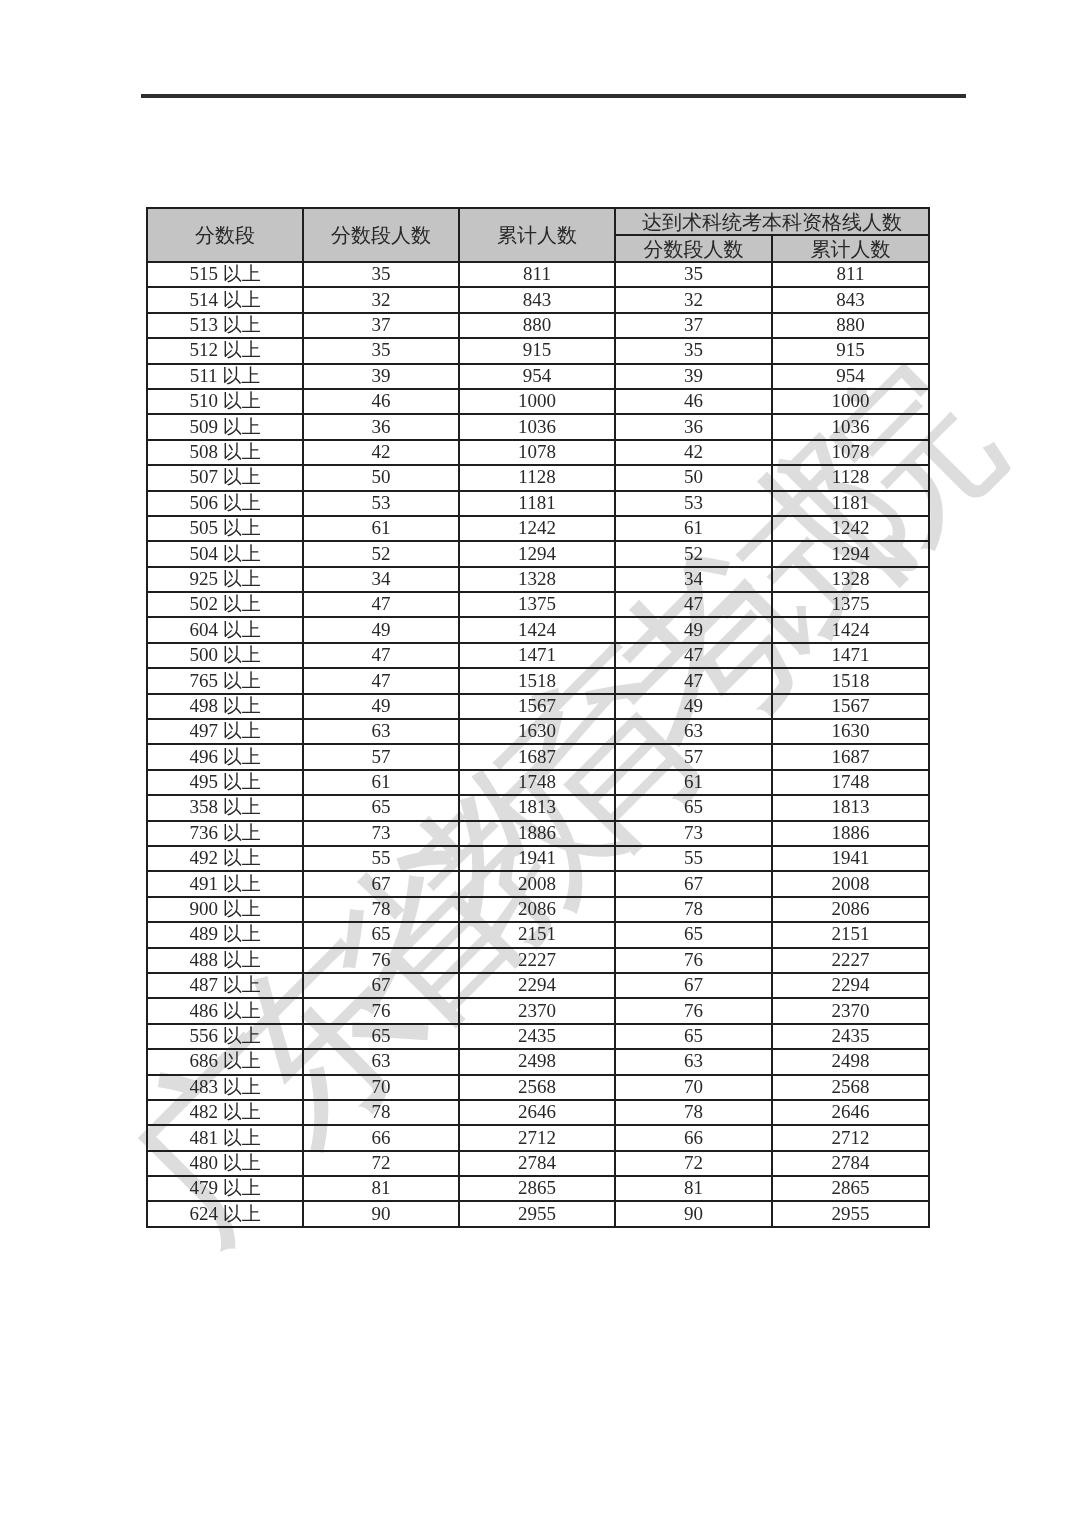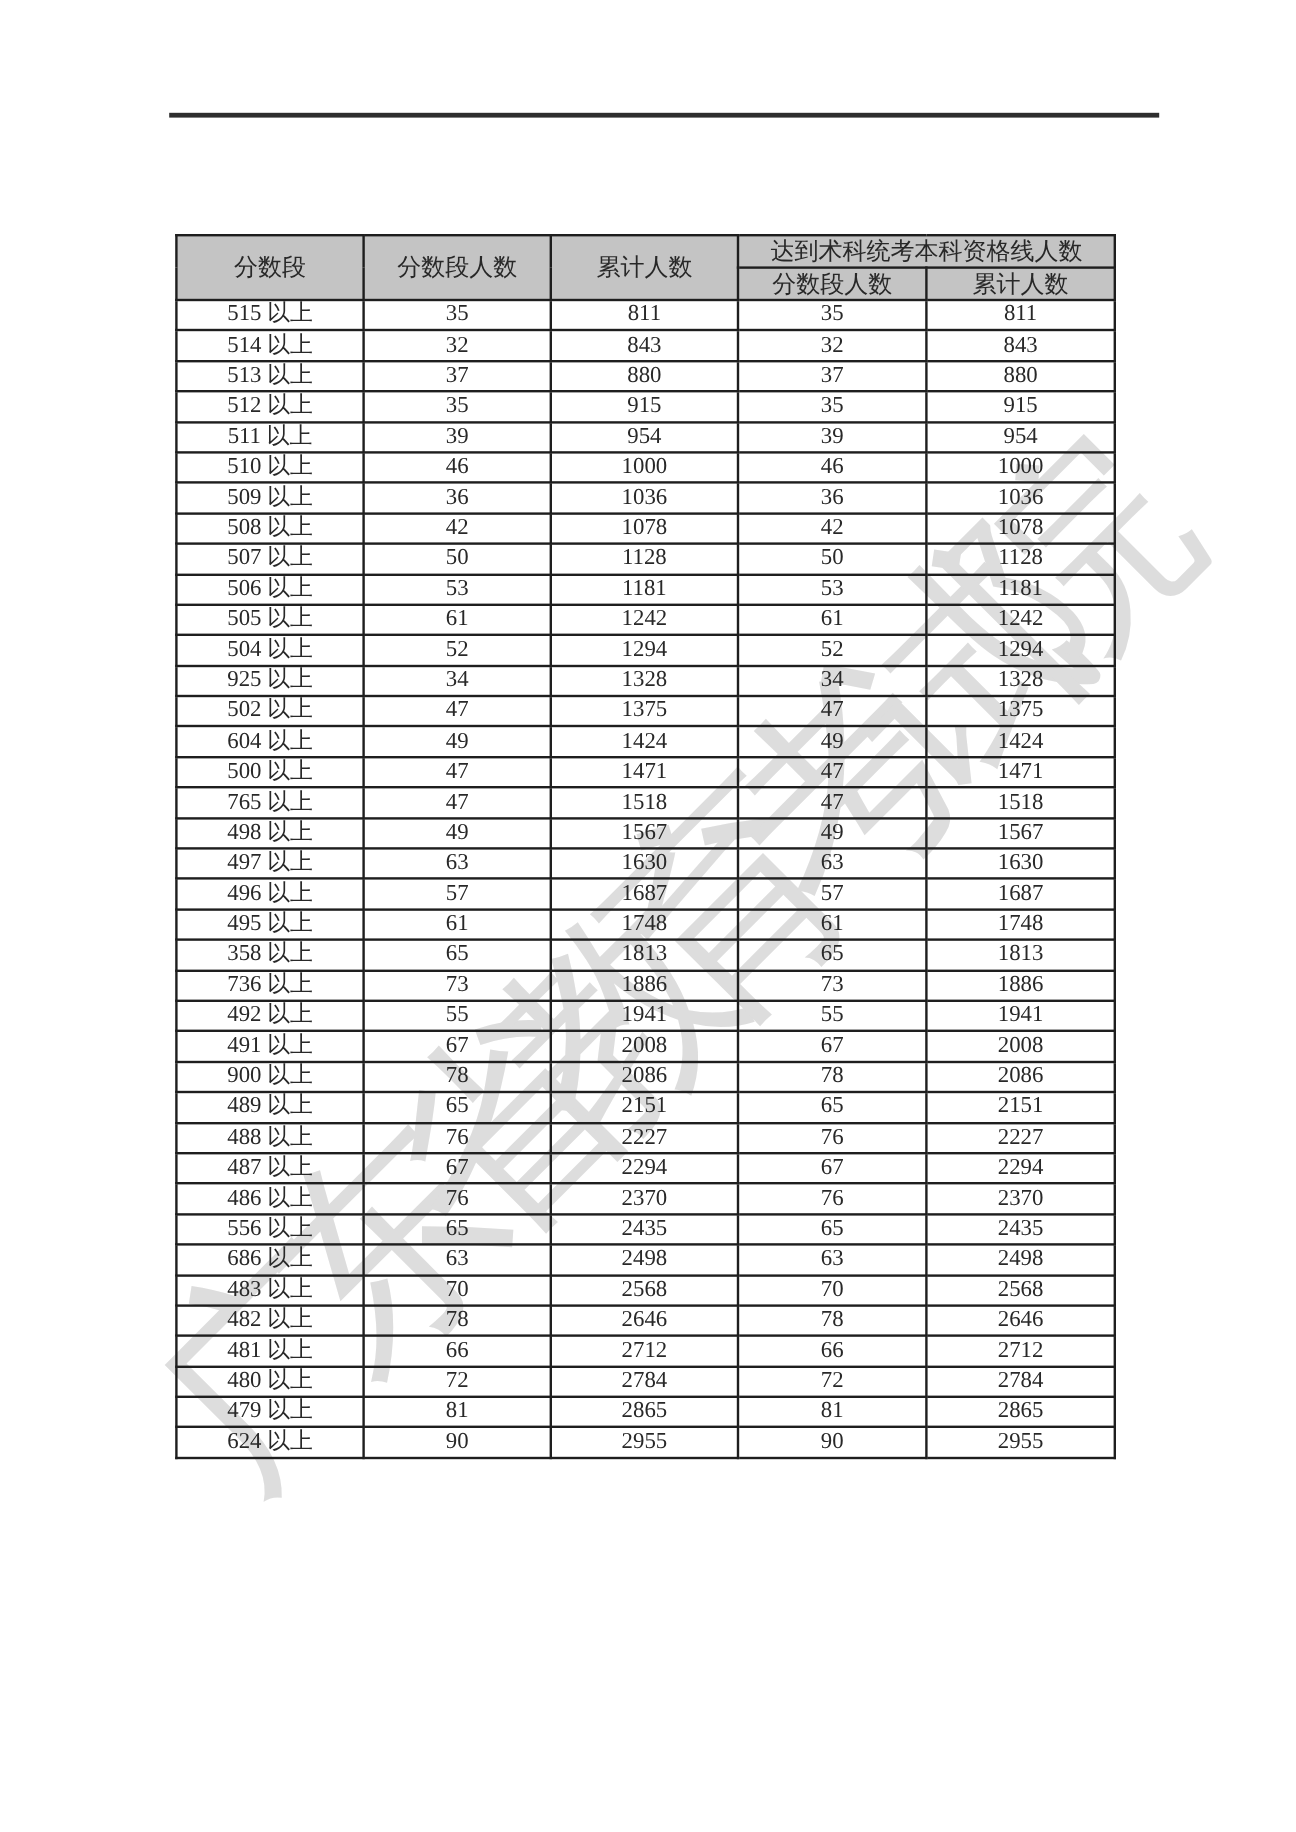--- a/index.html
+++ b/index.html
@@ -31,20 +31,21 @@
     transform:translate(-50%,-50%) rotate(-45deg);
     font-size:185px;letter-spacing:-50px;line-height:1;
     color:var(--watermark);opacity:0.6;
     white-space:nowrap;pointer-events:none;z-index:0;
     font-family:"Liberation Serif","DejaVu Serif",serif;
   }
   table.score-table{
     position:relative;z-index:1;
     width:782px;border-collapse:collapse;table-layout:fixed;
     background:transparent;
+    margin-top:12px;
   }
   .score-table col.c1,.score-table col.c2,.score-table col.c3{width:156px;}
   .score-table col.c4{width:157px;}
   .score-table col.c5{width:157px;}
   .score-table th,.score-table td{
     border:2px solid var(--border);
     text-align:center;vertical-align:middle;
     padding:0;color:var(--text);
   }
   .score-table th{

